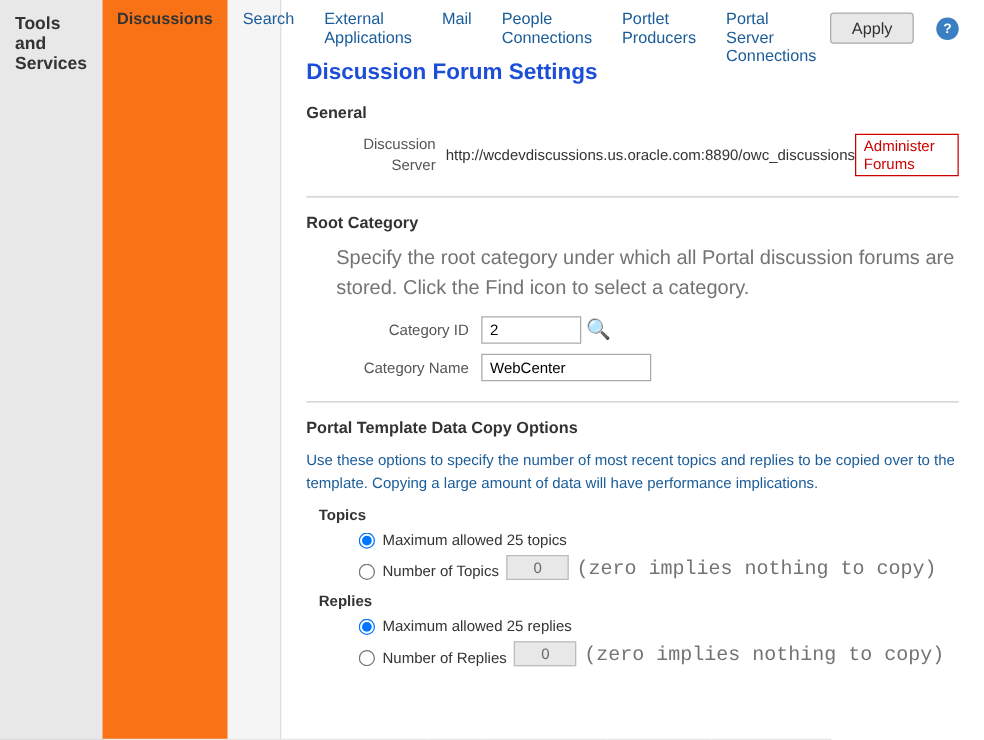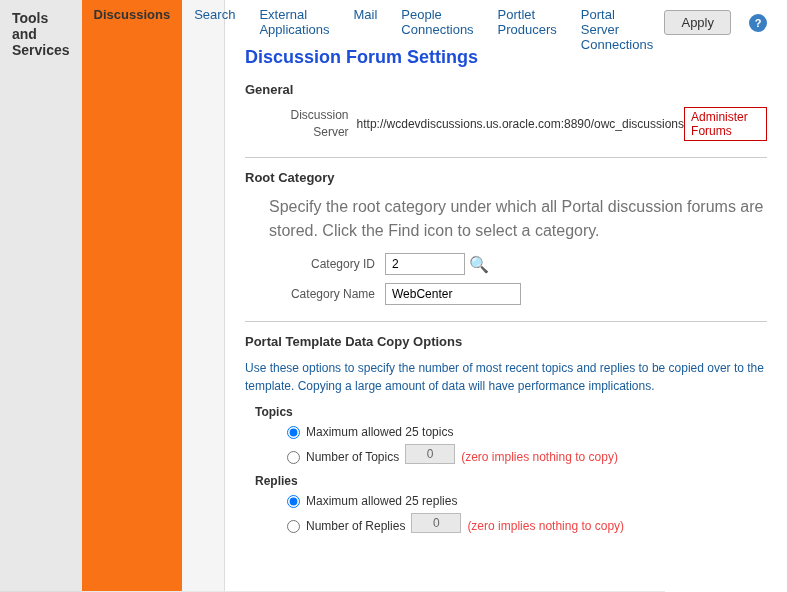--- a/index.html
+++ b/index.html
@@ -199,22 +199,23 @@
       width: 50px;
       border: 1px solid #bbb;
       padding: 2px 4px;
       font-size: 12px;
       margin: 0 6px;
       background: #e8e8e8;
       color: #666;
       text-align: center;
     }
     .note-text {
-      color: #ef4444;
-      font-size: 12px;
+      color: #737373;
+      font-size: 16px;
+      font-family: Liberation Mono, monospace;
     }
   </style>
 </head>
 <body>
 
 <div class="sidebar">
   <div class="sidebar-title">Tools and Services</div>
   <div class="sidebar-item active">
     <span>Discussions</span>
   </div>

